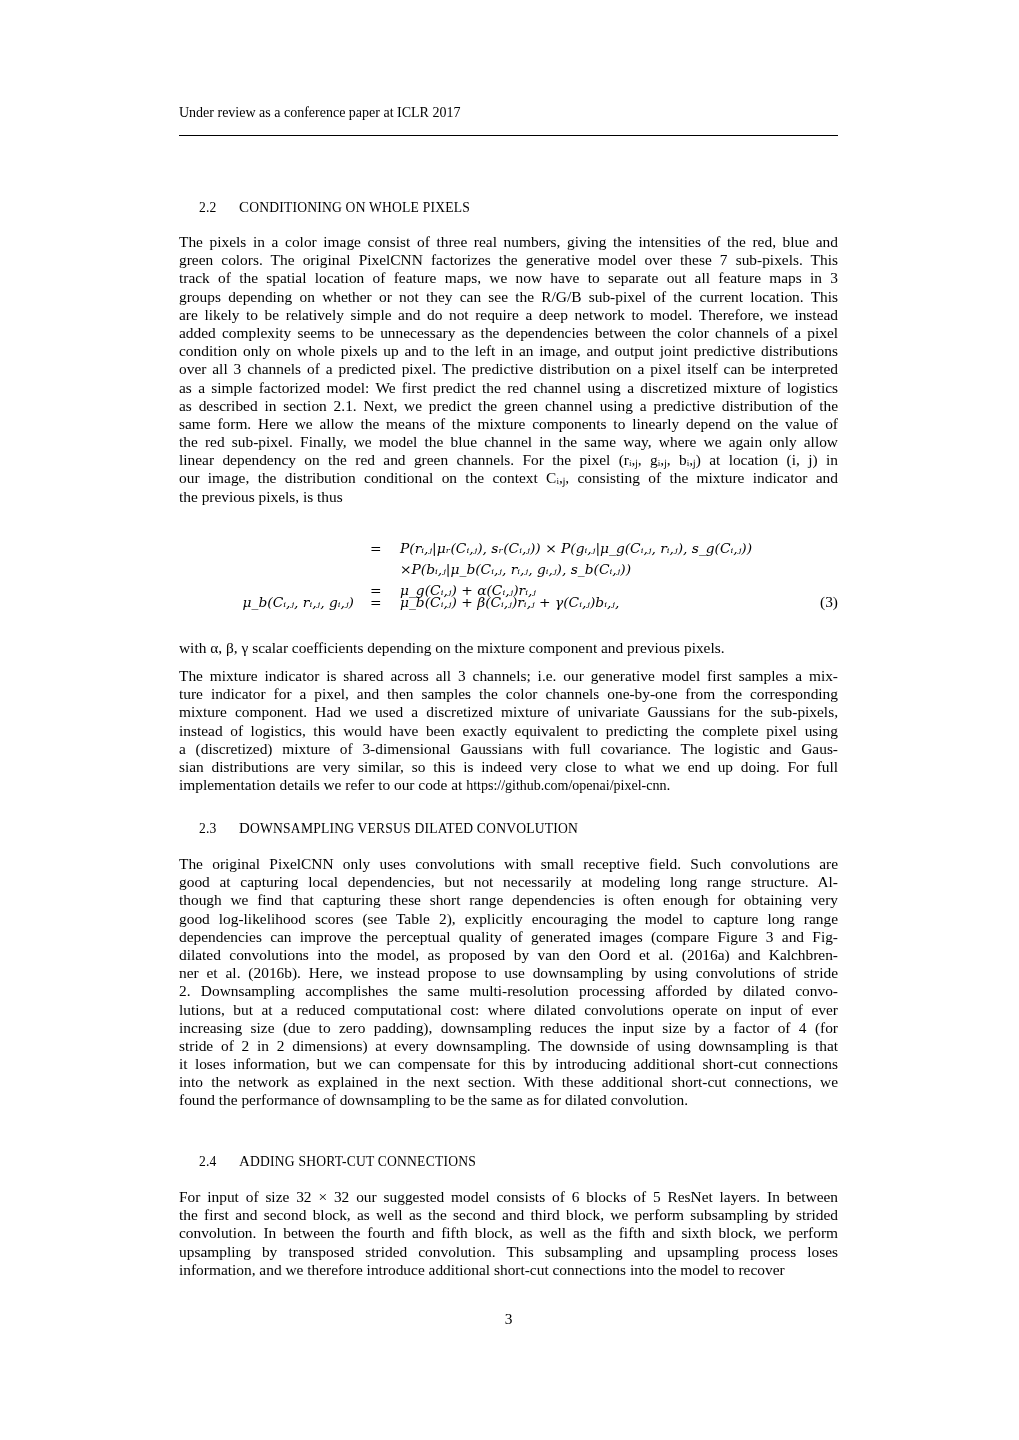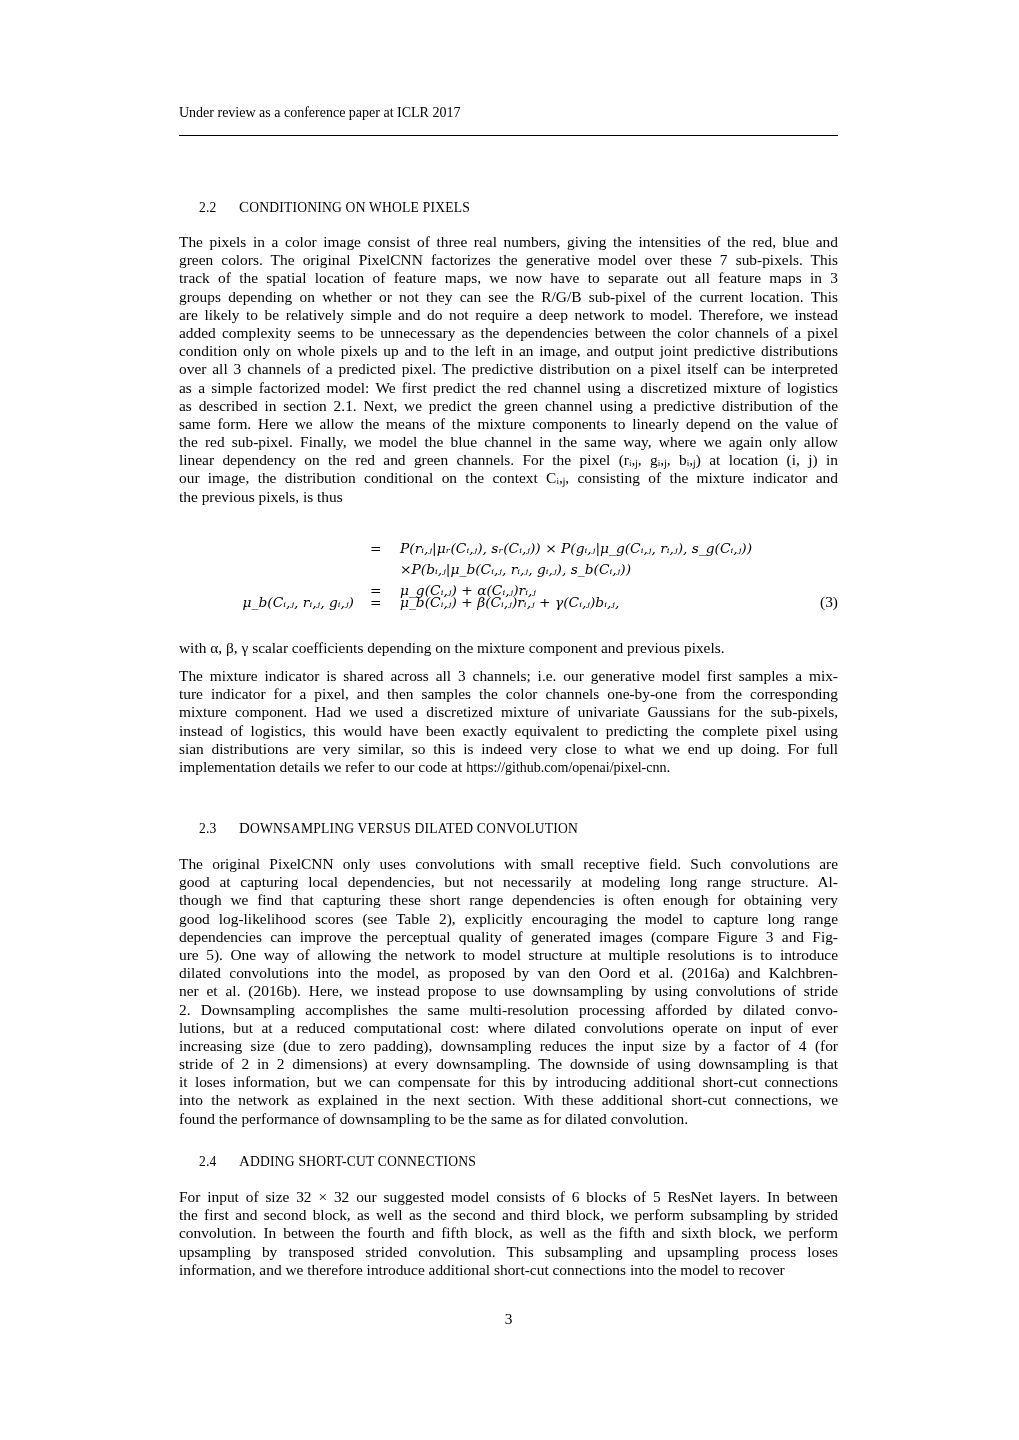--- a/index.html
+++ b/index.html
@@ -77,36 +77,36 @@
   <div class="para" style="top:639px">
       <div class="line last">with α, β, γ scalar coefficients depending on the mixture component and previous pixels.</div>
     </div>
 
   <div class="para" style="top:667px">
     <div>
         <div class="line">The mixture indicator is shared across all 3 channels; i.e. our generative model first samples a mix-</div>
         <div class="line">ture indicator for a pixel, and then samples the color channels one-by-one from the corresponding</div>
         <div class="line">mixture component. Had we used a discretized mixture of univariate Gaussians for the sub-pixels,</div>
         <div class="line">instead of logistics, this would have been exactly equivalent to predicting the complete pixel using</div>
+        <div class="line">a (discretized) mixture of 3-dimensional Gaussians with full covariance. The logistic and Gaus-</div>
         <div class="line">sian distributions are very similar, so this is indeed very close to what we end up doing. For full</div>
         <div class="line last">implementation details we refer to our code at <span class="mono">https://github.com/openai/pixel-cnn</span>.</div>
       </div>
   </div>
 
   <div class="sec" style="top:820px">
     <span class="num">2.3</span><span><span class="big">D</span><span>OWNSAMPLING VERSUS DILATED CONVOLUTION</span></span>
   </div>
 
   <div class="para" style="top:855px">
       <div class="line">The original PixelCNN only uses convolutions with small receptive field. Such convolutions are</div>
       <div class="line">good at capturing local dependencies, but not necessarily at modeling long range structure. Al-</div>
       <div class="line">though we find that capturing these short range dependencies is often enough for obtaining very</div>
       <div class="line">good log-likelihood scores (see Table 2), explicitly encouraging the model to capture long range</div>
       <div class="line">dependencies can improve the perceptual quality of generated images (compare Figure 3 and Fig-</div>
-      <div class="line">ure 5). One way of allowing the network to model structure at multiple resolutions is to introduce</div>
       <div class="line">dilated convolutions into the model, as proposed by van den Oord et al. (2016a) and Kalchbren-</div>
       <div class="line">ner et al. (2016b). Here, we instead propose to use downsampling by using convolutions of stride</div>
       <div class="line">2. Downsampling accomplishes the same multi-resolution processing afforded by dilated convo-</div>
       <div class="line">lutions, but at a reduced computational cost: where dilated convolutions operate on input of ever</div>
       <div class="line">increasing size (due to zero padding), downsampling reduces the input size by a factor of 4 (for</div>
       <div class="line">stride of 2 in 2 dimensions) at every downsampling. The downside of using downsampling is that</div>
       <div class="line">it loses information, but we can compensate for this by introducing additional short-cut connections</div>
       <div class="line">into the network as explained in the next section. With these additional short-cut connections, we</div>
       <div class="line last">found the performance of downsampling to be the same as for dilated convolution.</div>
     </div>

